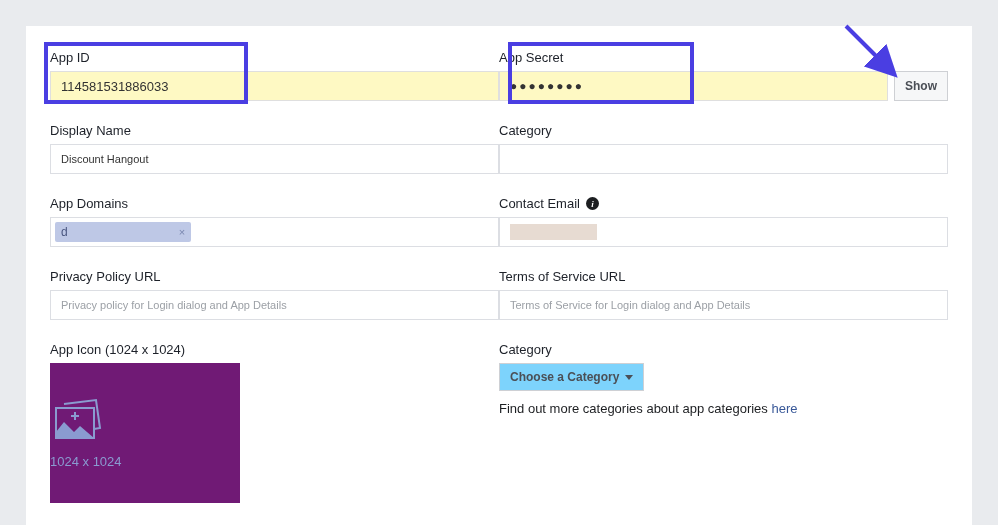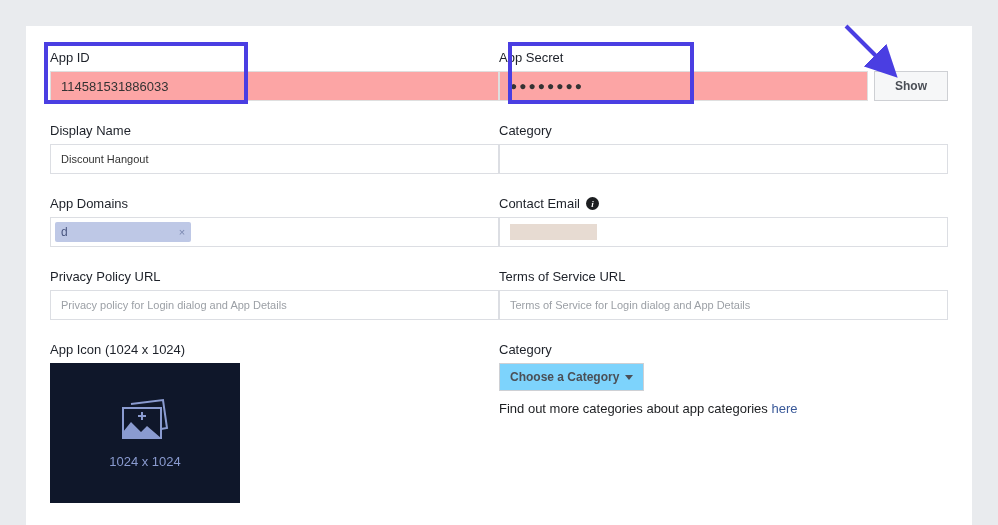--- a/index.html
+++ b/index.html
@@ -36,38 +36,38 @@
   .col { flex: 1; }
   .label {
     font-size: 13px;
     color: #1d2129;
     margin-bottom: 6px;
     display: flex;
     align-items: center;
     gap: 6px;
   }
   .readonly-bar {
-    background: #fca5a5;
+    background: #fef9c3;
     border: 1px solid #dfdfdf;
     height: 30px;
     display: flex;
     align-items: center;
     padding: 0 10px;
     font-size: 13px;
     color: #333;
   }
   .readonly-wrap {
     display:flex; align-items:center;
   }
   .readonly-wrap .readonly-bar { flex:1; }
   .show-btn {
     background: #f6f7f8;
     border: 1px solid #ced0d4;
     height: 30px;
-    padding: 0 20px;
+    padding: 0 10px;
     font-size: 12px;
     font-weight: bold;
     color: #4b4f56;
     cursor: pointer;
     margin-left: 6px;
   }
   .dots { letter-spacing: 2px; font-size:12px; }
   .input {
     width: 100%;
     height: 30px;
@@ -126,23 +126,23 @@
   .caret {
     width:0; height:0;
     border-left:4px solid transparent;
     border-right:4px solid transparent;
     border-top:5px solid #4b4f56;
   }
   .link { color:#385898; cursor:pointer; }
   .category-info { font-size:13px; color:#1c1e21; margin-top:10px; }
   .icon-upload {
     width:190px; height:140px;
-    background:#0f172a;
+    background:#701a75;
     display:flex; flex-direction:column;
-    align-items:center; justify-content:center;
+    align-items:flex-start; justify-content:center;
     gap:10px;
   }
   .icon-upload-text { color:#8a9bd0; font-size:13px; }
 </style>
 </head>
 <body>
 
 <div class="panel">
 
   <div class="row section">

